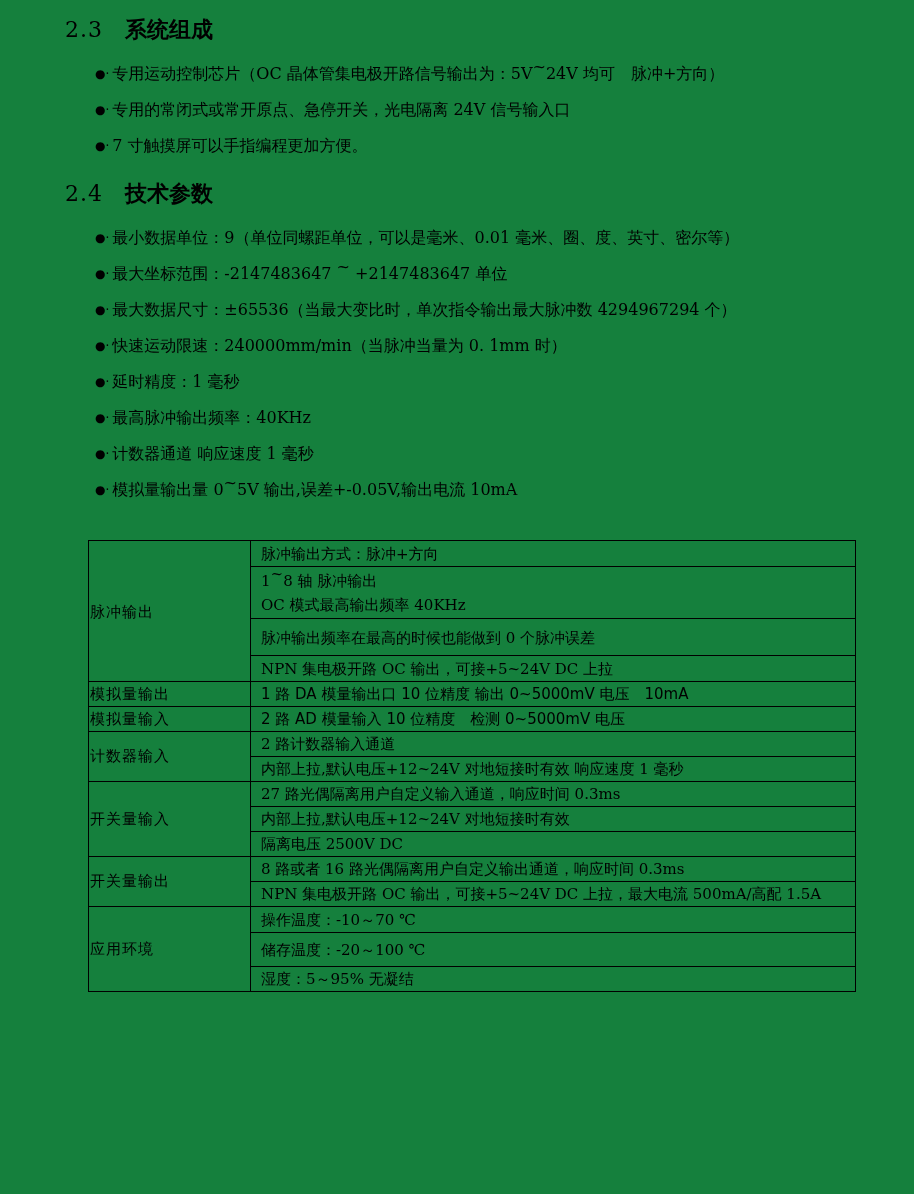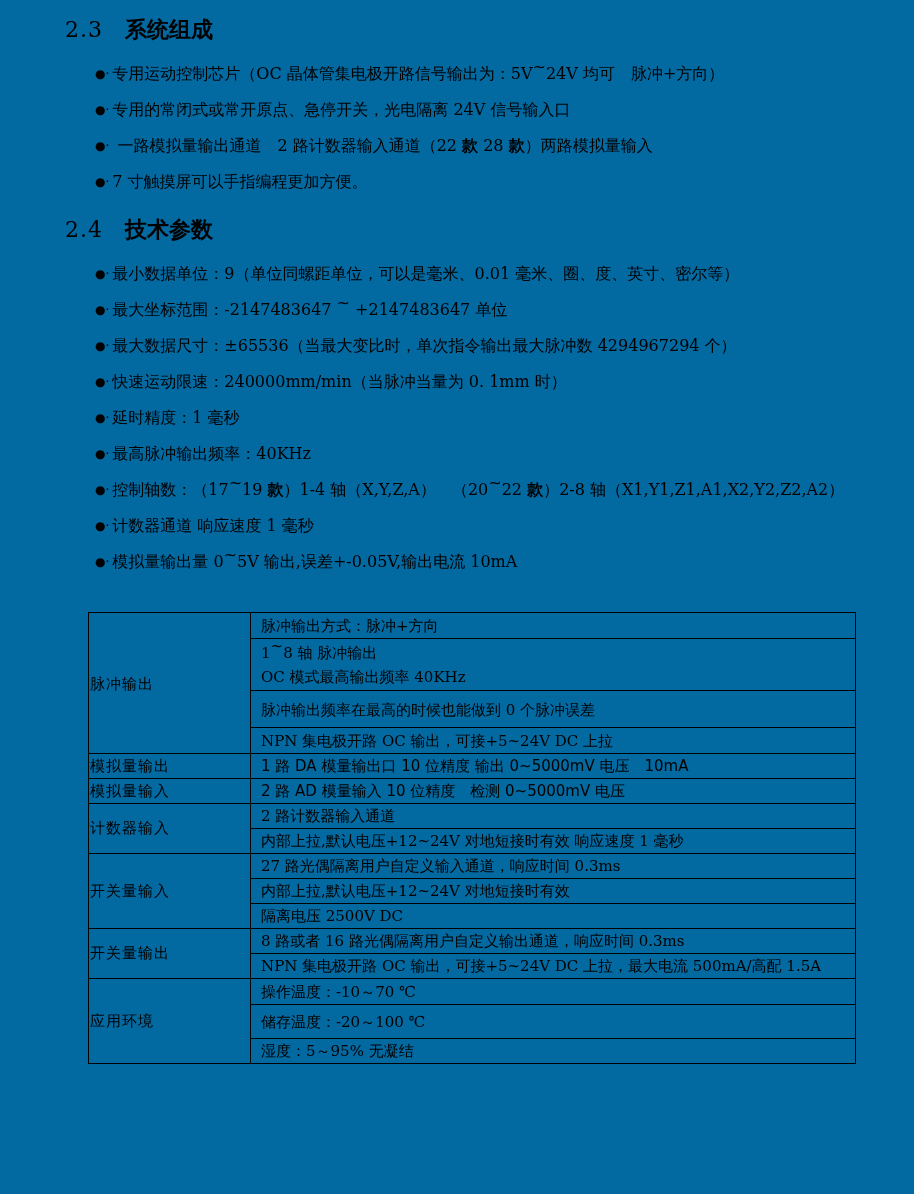--- a/index.html
+++ b/index.html
@@ -1,18 +1,18 @@
 <!DOCTYPE html>
 <html><head>
 <meta charset="utf-8">
 <style>
   * { margin:0; padding:0; box-sizing:border-box; }
   html,body { background:#ffffff; }
   .page {
-    position:relative; width:914px; height:1194px; background:#0369a1;
+    position:relative; width:914px; height:1194px; background:#15803d;
     color:#000000; overflow:hidden;
     font-family:"DejaVu Serif","Liberation Serif",serif;
     padding:12px 58px 0 65px;
   }
   h2.sec-heading { margin:0 0 18px 0; line-height:33px; white-space:nowrap; }
   .h-num {
     font-family:"DejaVu Serif","Liberation Serif",serif;
     font-size:22px; font-weight:400; letter-spacing:1px; margin-right:22px;
   }
   .h-title {
@@ -52,23 +52,20 @@
       <span class="h-num">2.3</span><span class="h-title">系统组成</span>
     </h2>
     <ul class="bullets">
       <li>
         <div class="l1"><span class="marker">●·</span><span>专用运动控制芯片（OC 晶体管集电极开路信号输出为：5V<span class="sup">~</span>24V 均可　脉冲+方向）</span></div>
       </li>
       <li>
         <div class="l1"><span class="marker">●·</span><span>专用的常闭式或常开原点、急停开关，光电隔离 24V 信号输入口</span></div>
       </li>
       <li>
-        <div class="l1"><span class="marker">●·</span><span>&nbsp;一路模拟量输出通道　2 路计数器输入通道（22 <b>款</b> 28 <b>款</b>）两路模拟量输入</span></div>
-      </li>
-      <li>
         <div class="l1"><span class="marker">●·</span><span>7 寸触摸屏可以手指编程更加方便。</span></div>
       </li>
     </ul>
   </section>
 
   <section>
     <h2 class="sec-heading">
       <span class="h-num">2.4</span><span class="h-title">技术参数</span>
     </h2>
     <ul class="bullets">
@@ -84,23 +81,20 @@
       <li>
         <div class="l1"><span class="marker">●·</span><span>快速运动限速：240000mm/min（当脉冲当量为 0.&nbsp;1mm 时）</span></div>
       </li>
       <li>
         <div class="l1"><span class="marker">●·</span><span>延时精度：1 毫秒</span></div>
       </li>
       <li>
         <div class="l1"><span class="marker">●·</span><span>最高脉冲输出频率：40KHz</span></div>
       </li>
       <li>
-        <div class="l1"><span class="marker">●·</span><span>控制轴数：（17<span class="sup">~</span>19 <b>款</b>）1-4 轴（X,Y,Z,A）　（20<span class="sup">~</span>22 <b>款</b>）2-8 轴（X1,Y1,Z1,A1,X2,Y2,Z2,A2）</span></div>
-      </li>
-      <li>
         <div class="l1"><span class="marker">●·</span><span>计数器通道 响应速度 1 毫秒</span></div>
       </li>
       <li>
         <div class="l1"><span class="marker">●·</span><span>模拟量输出量 0<span class="sup">~</span>5V 输出,误差+-0.05V,输出电流 10mA</span></div>
       </li>
     </ul>
   </section>
 
   <table class="spec">
     <tbody>

